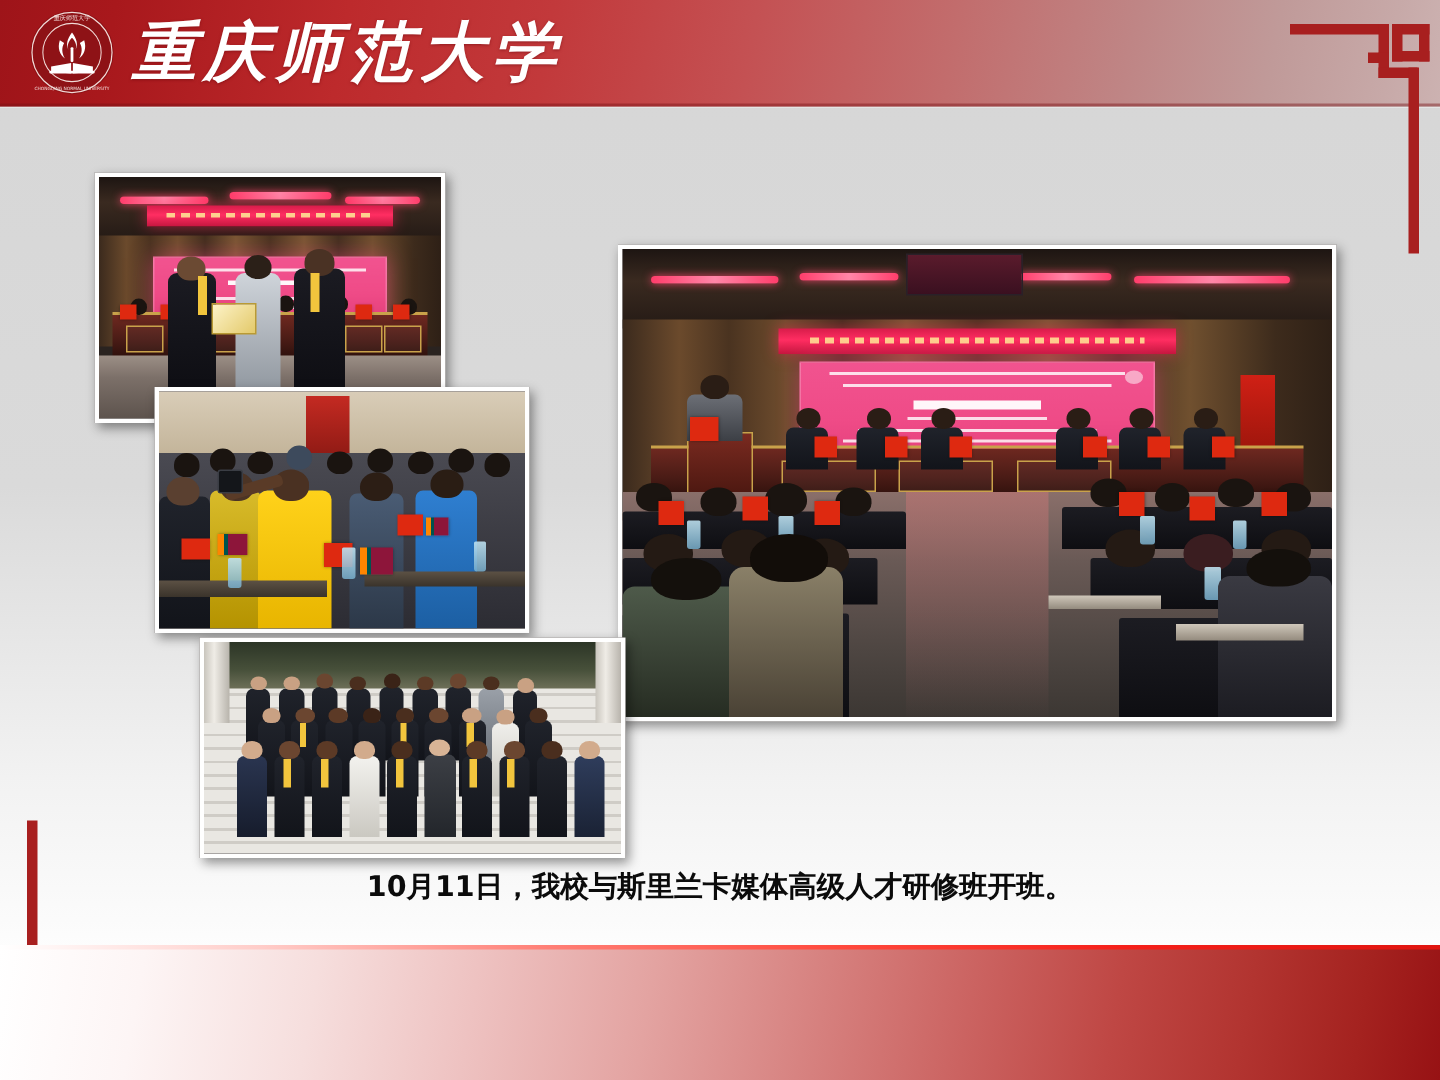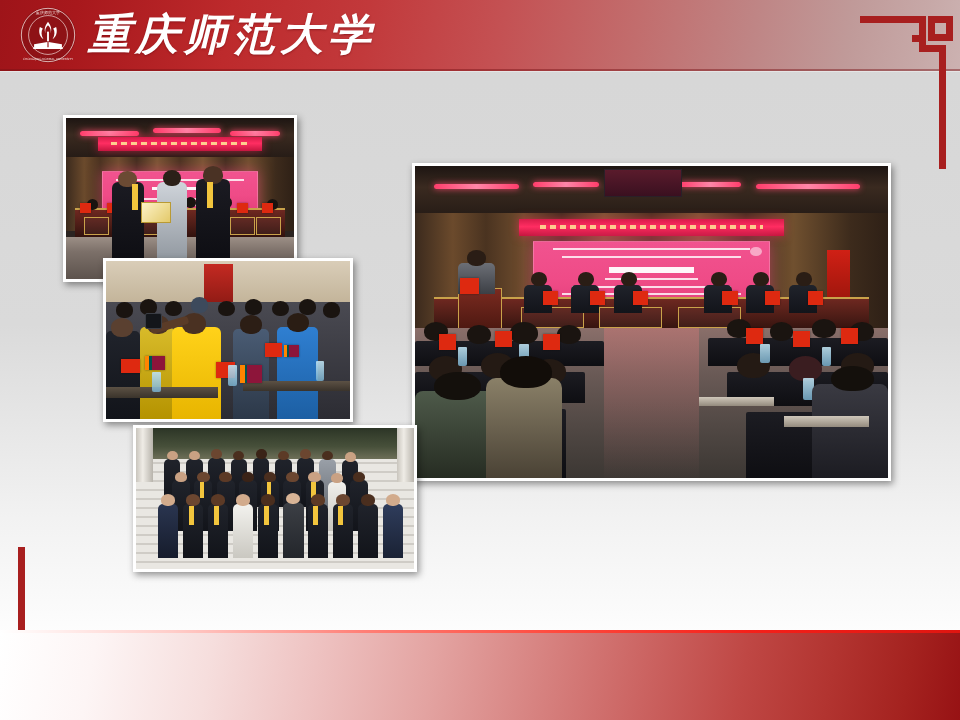--- a/index.html
+++ b/index.html
@@ -621,16 +621,17 @@
       <div class="bottle" style="left:86%; top:58%; width:2%; height:6%;"></div>
       <div class="bottle" style="left:82%; top:68%; width:2.4%; height:7%;"></div>
       <div style="position:absolute; right:0%; top:70%; width:16%; height:30%; background:linear-gradient(to bottom,#3a3a42,#1c1c22); border-radius:8px 8px 0 0;"></div>
       <div class="head" style="left:88%; top:64%; width:9%; height:8%; background:#14100c;"></div>
 
       <div class="desk" style="left:60%; top:74%; width:16%; height:3%; background:linear-gradient(to bottom,#cfc7ba,#948b7e);"></div>
       <div class="desk" style="left:78%; top:80%; width:18%; height:3.5%; background:linear-gradient(to bottom,#cfc7ba,#948b7e);"></div>
     </div>
   </div>
 
+  <div id="caption">10月11日，我校与斯里兰卡媒体高级人才研修班开班。</div>
 
   <div id="bottom-band"></div>
 
 </div>
 
 </body></html>

